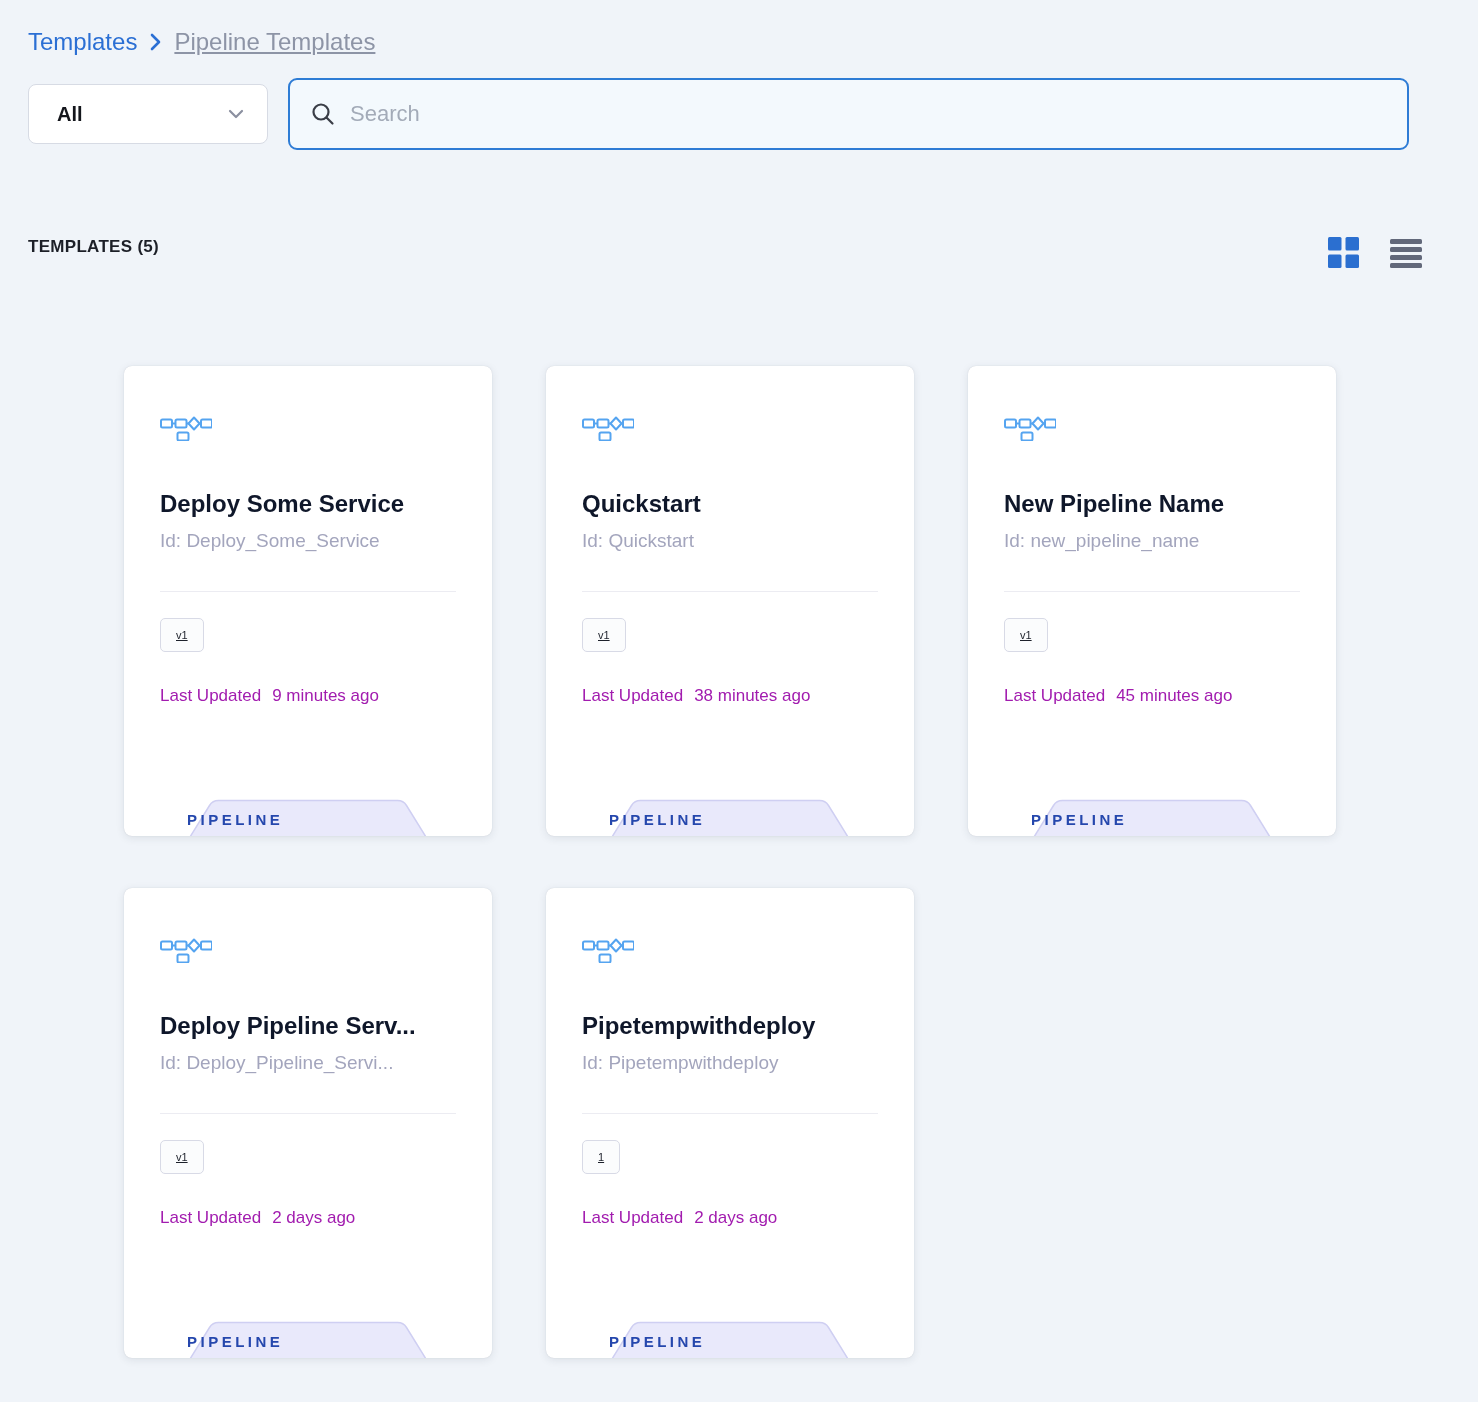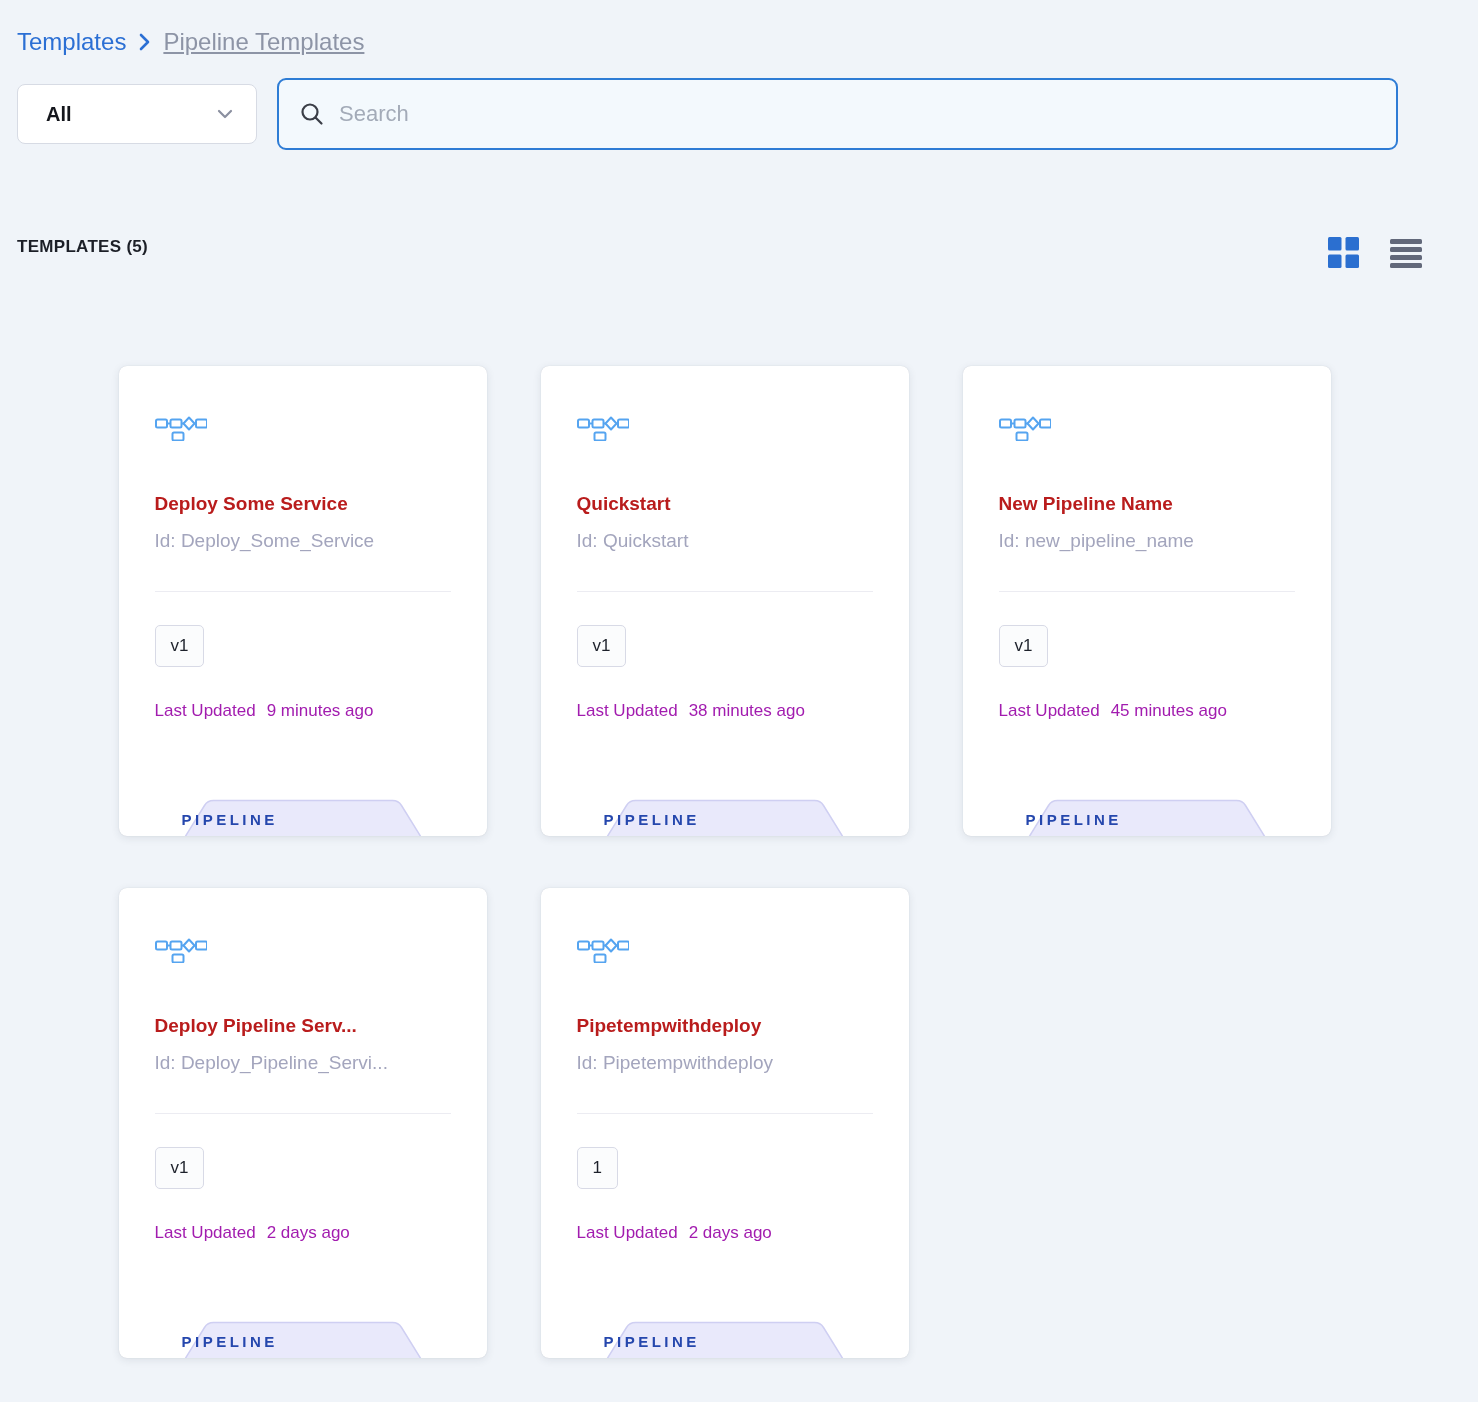--- a/index.html
+++ b/index.html
@@ -3,21 +3,21 @@
 <meta charset="utf-8">
 <style>
   * { margin: 0; padding: 0; box-sizing: border-box; }
   html, body { width: 1478px; height: 1402px; }
   body {
     background: #f0f4f9;
     font-family: "Liberation Sans", "DejaVu Sans", sans-serif;
     color: #1d212b;
     overflow: hidden;
   }
-  .page { width: 100%; height: 100%; padding: 28px 46px 0 17px; }
+  .page { width: 100%; height: 100%; padding: 28px 46px 0 28px; }
 
   
   .breadcrumb { display: flex; align-items: center; gap: 12px; font-size: 24px; }
   .breadcrumb a { color: #2b6fd4; text-decoration: none; cursor: pointer; }
   .breadcrumb .crumb-sep { display: flex; align-items: center; }
   .breadcrumb .current { color: #8d94a6; text-decoration: underline; }
 
   
   .filter-row { display: flex; align-items: center; gap: 20px; margin-top: 22px; }
   .scope-dropdown {
@@ -56,32 +56,32 @@
     column-gap: 54px; row-gap: 52px;
     justify-content: center;
   }
   .card {
     width: 368px; height: 470px; background: #ffffff; border-radius: 8px;
     box-shadow: 0 2px 8px rgba(40, 50, 70, 0.10), 0 0 1px rgba(40, 50, 70, 0.20);
     position: relative; padding: 0 36px; cursor: pointer; overflow: hidden;
   }
   .pipeline-icon { display: block; margin-top: 48px; }
   .card-title {
-    margin-top: 49px; font-size: 19px; font-weight: bold; color: #b91c1c;
+    margin-top: 49px; font-size: 24px; font-weight: bold; color: #0f172a;
     white-space: nowrap; overflow: hidden; line-height: 28px;
   }
   .card-id {
     margin-top: 10px; font-size: 19px; color: #a3a5bd;
     white-space: nowrap; overflow: hidden; line-height: 26px;
   }
   .divider { border: none; border-top: 1px solid #ececf2; margin-top: 37px; }
   .version-badge {
-    display: inline-block; width: max-content; margin-top: 33px;
-    padding: 10px 15px; font-size: 17px; color: #1d212b;
-    background: #fbfcfd; border: 1px solid #d8dae6; border-radius: 5px;
+    display: inline-block; width: max-content; margin-top: 26px;
+    padding: 10px 15px; font-size: 11px; color: #1d212b;
+    background: #fbfcfd; border: 1px solid #d8dae6; border-radius: 5px; text-decoration: underline;
   }
   .updated-row { margin-top: 34px; font-size: 17px; color: #a21caf; display: flex; gap: 11px; }
   .type-badge {
     position: absolute; bottom: 0; left: 50%; transform: translateX(-50%);
     width: 242px; height: 40px;
   }
   .type-badge svg { position: absolute; inset: 0; }
   .type-badge-label {
     position: absolute; left: 0; right: 0; bottom: 8px; text-align: left;
     font-size: 15px; font-weight: bold; letter-spacing: 3.5px; color: #2547ad;

